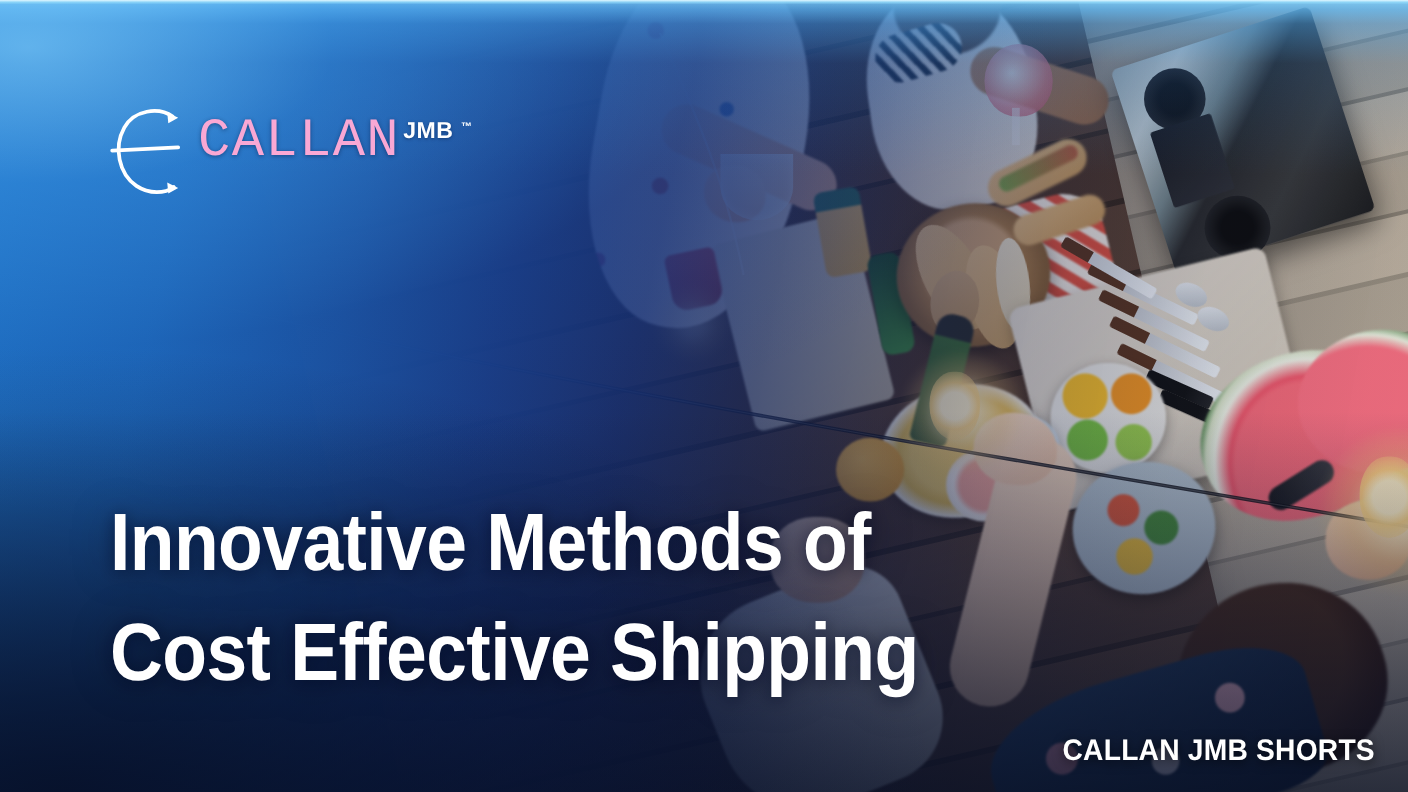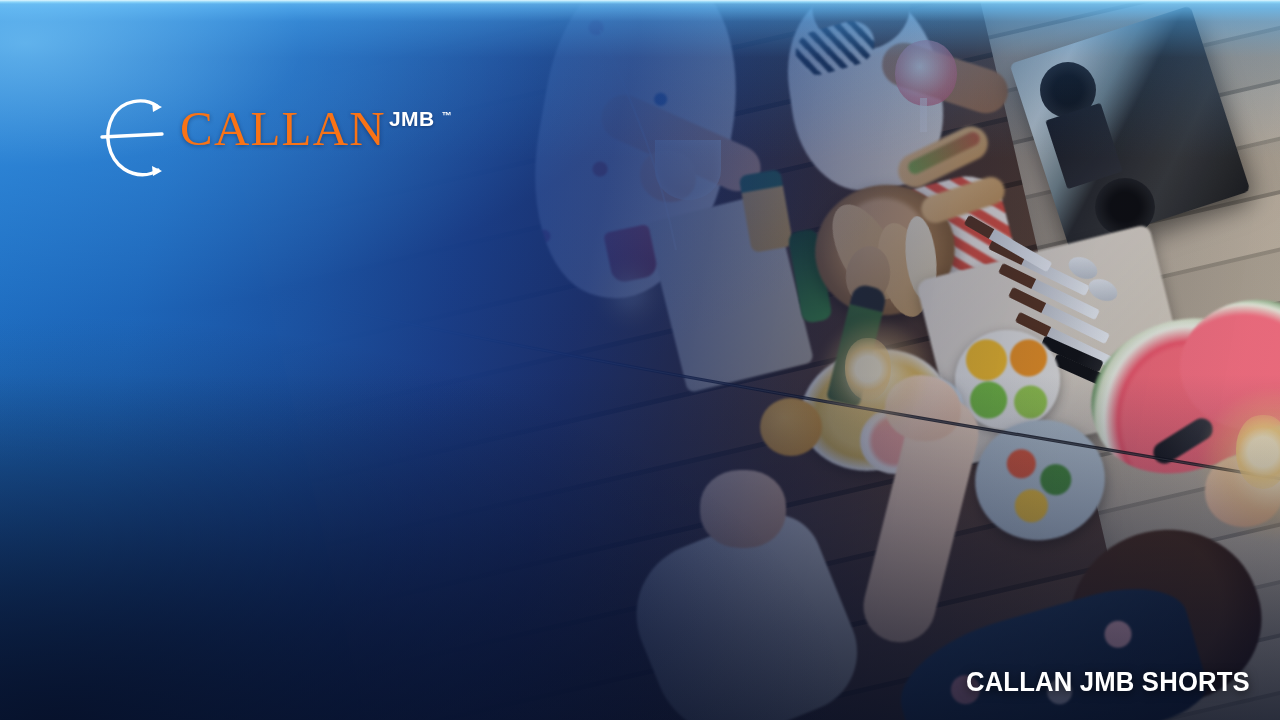--- a/index.html
+++ b/index.html
@@ -406,22 +406,22 @@
   
   .content{ position:absolute; inset:0; }
 
   .logo{
     position:absolute; left:100px; top:96px;
     display:flex; align-items:flex-start; gap:14px;
   }
   .logo-mark{ display:block; width:66px; height:84px; flex:0 0 auto; }
   .logo-words{ display:flex; align-items:flex-start; padding-top:9px; }
   .logo-callan{
-    font-family:Liberation Serif, serif;
-    font-size:49px; line-height:.96; color:#f97316; letter-spacing:1.2px;
+    font-family:Liberation Mono, monospace;
+    font-size:49px; line-height:.96; color:#f9a8d4; letter-spacing:1.2px;
     font-variant:small-caps; font-weight:400;
     text-shadow:0 1px 4px rgba(0,20,60,.45);
     white-space:nowrap;
   }
   .logo-jmb{
     font-family:"Liberation Sans", sans-serif;
     font-size:21px; font-weight:700; color:#fff; letter-spacing:.4px;
     margin-left:3px; margin-top:2px;
     text-shadow:0 1px 3px rgba(0,20,60,.45);
   }
@@ -573,17 +573,21 @@
         <path d="M 52 6 L 62 11 L 53 16 Z" fill="#ffffff"></path>
         <path d="M 52 70 L 62 75 L 53 80 Z" fill="#ffffff"></path>
       </svg>
       <div class="logo-words">
         <span class="logo-callan">CALLAN</span>
         <span class="logo-jmb">JMB</span>
         <span class="logo-tm">™</span>
       </div>
     </div>
 
+    <div class="headline">
+      <span class="headline-line">Innovative Methods of</span>
+      <span class="headline-line">Cost Effective Shipping</span>
+    </div>
 
     <div class="kicker">CALLAN JMB SHORTS</div>
 
   </div>
 </div>
 
 </body></html>

